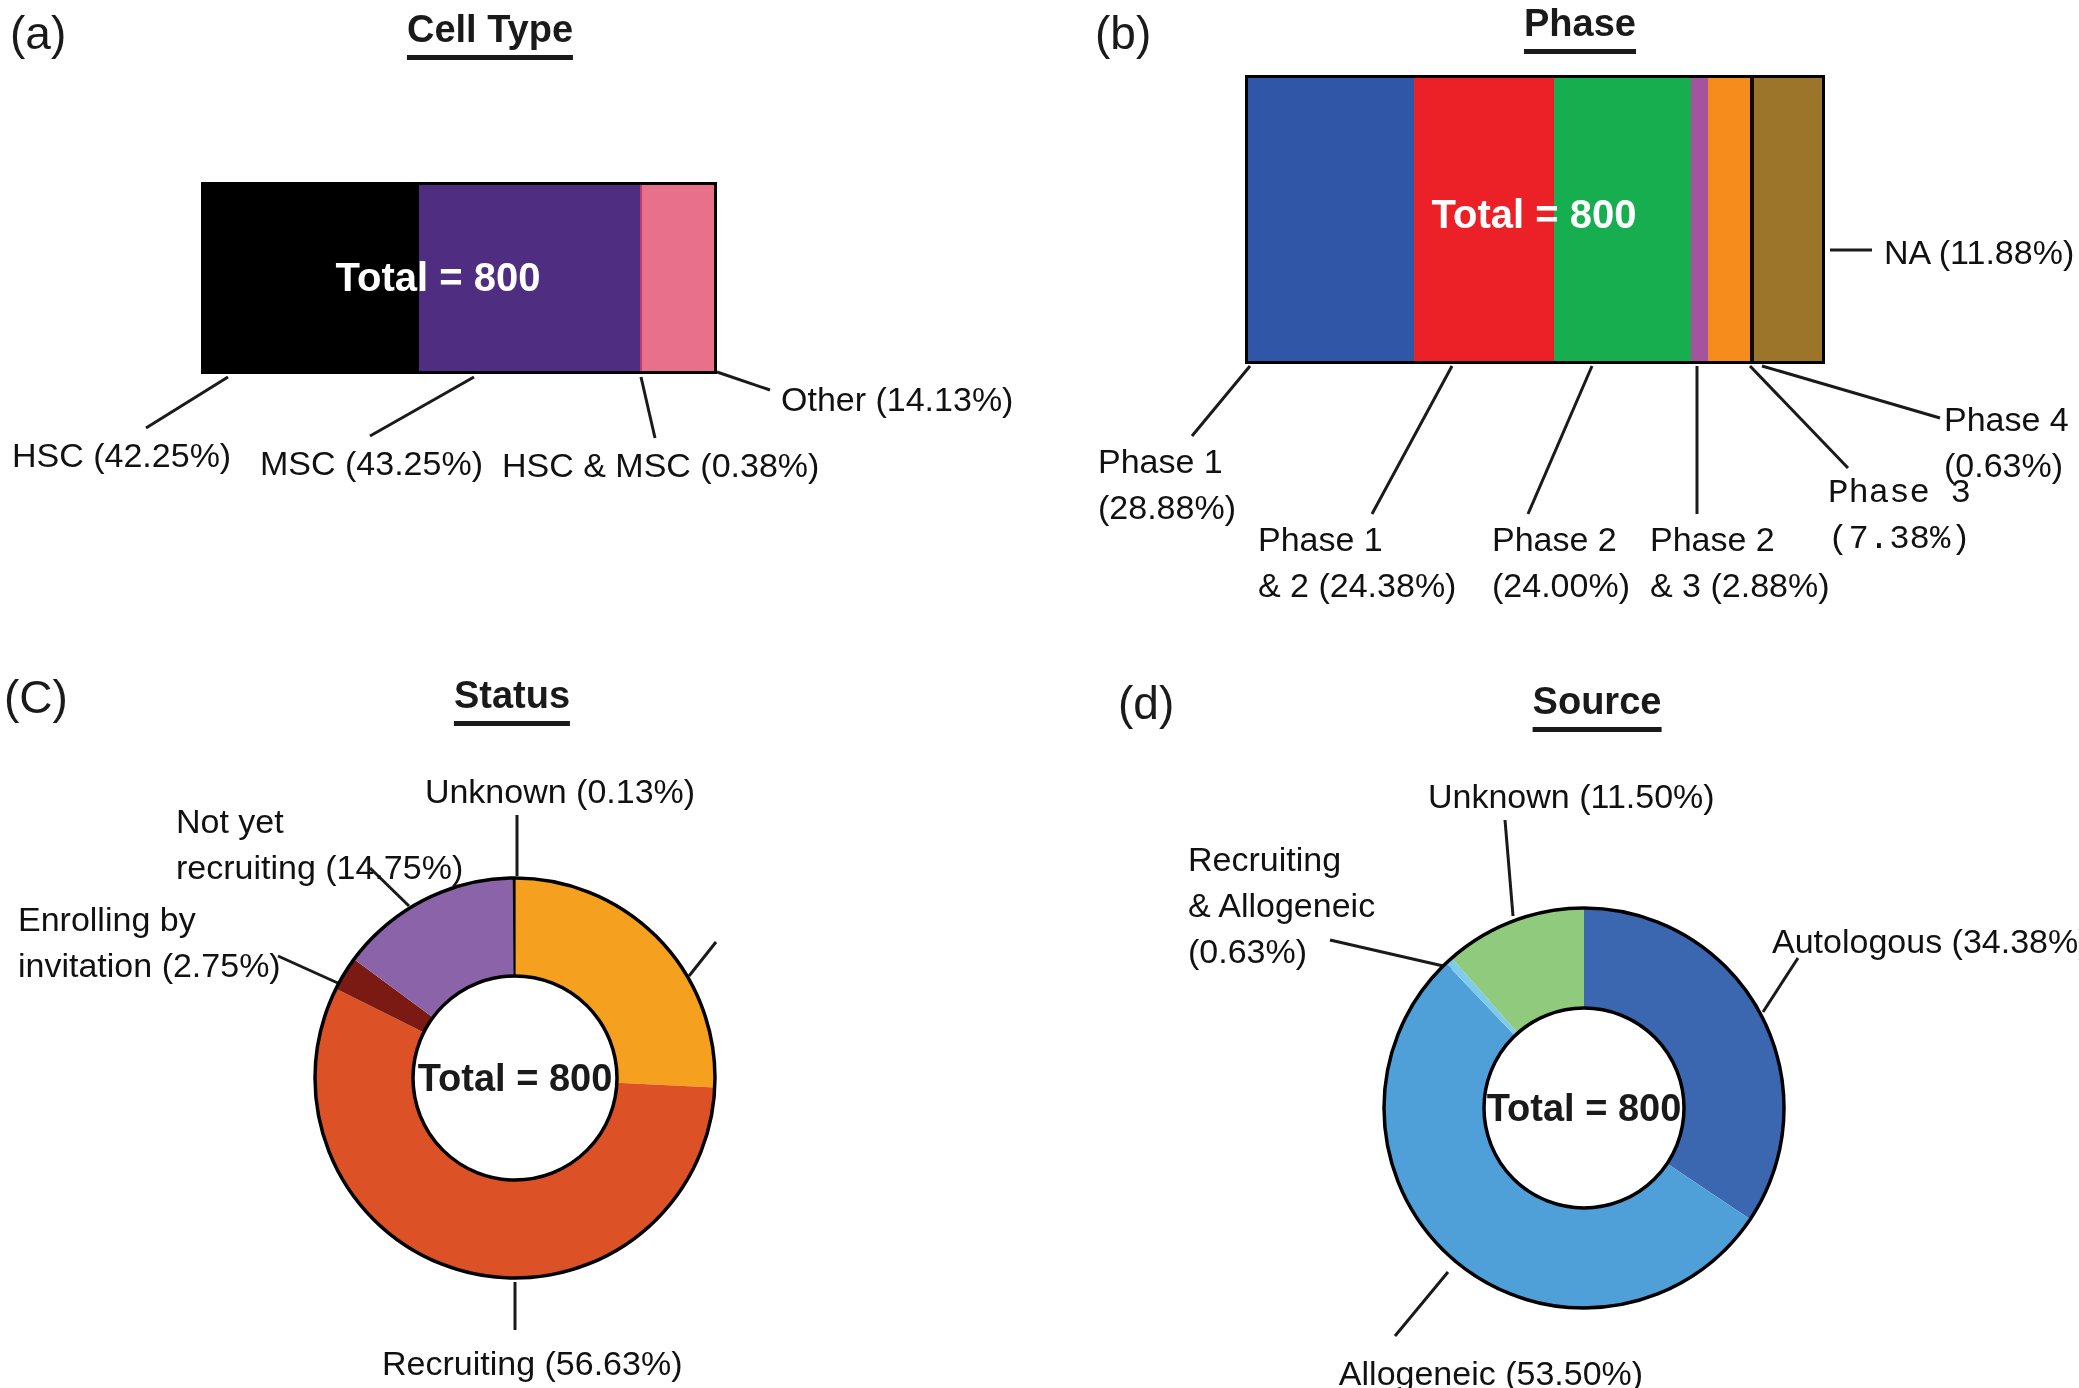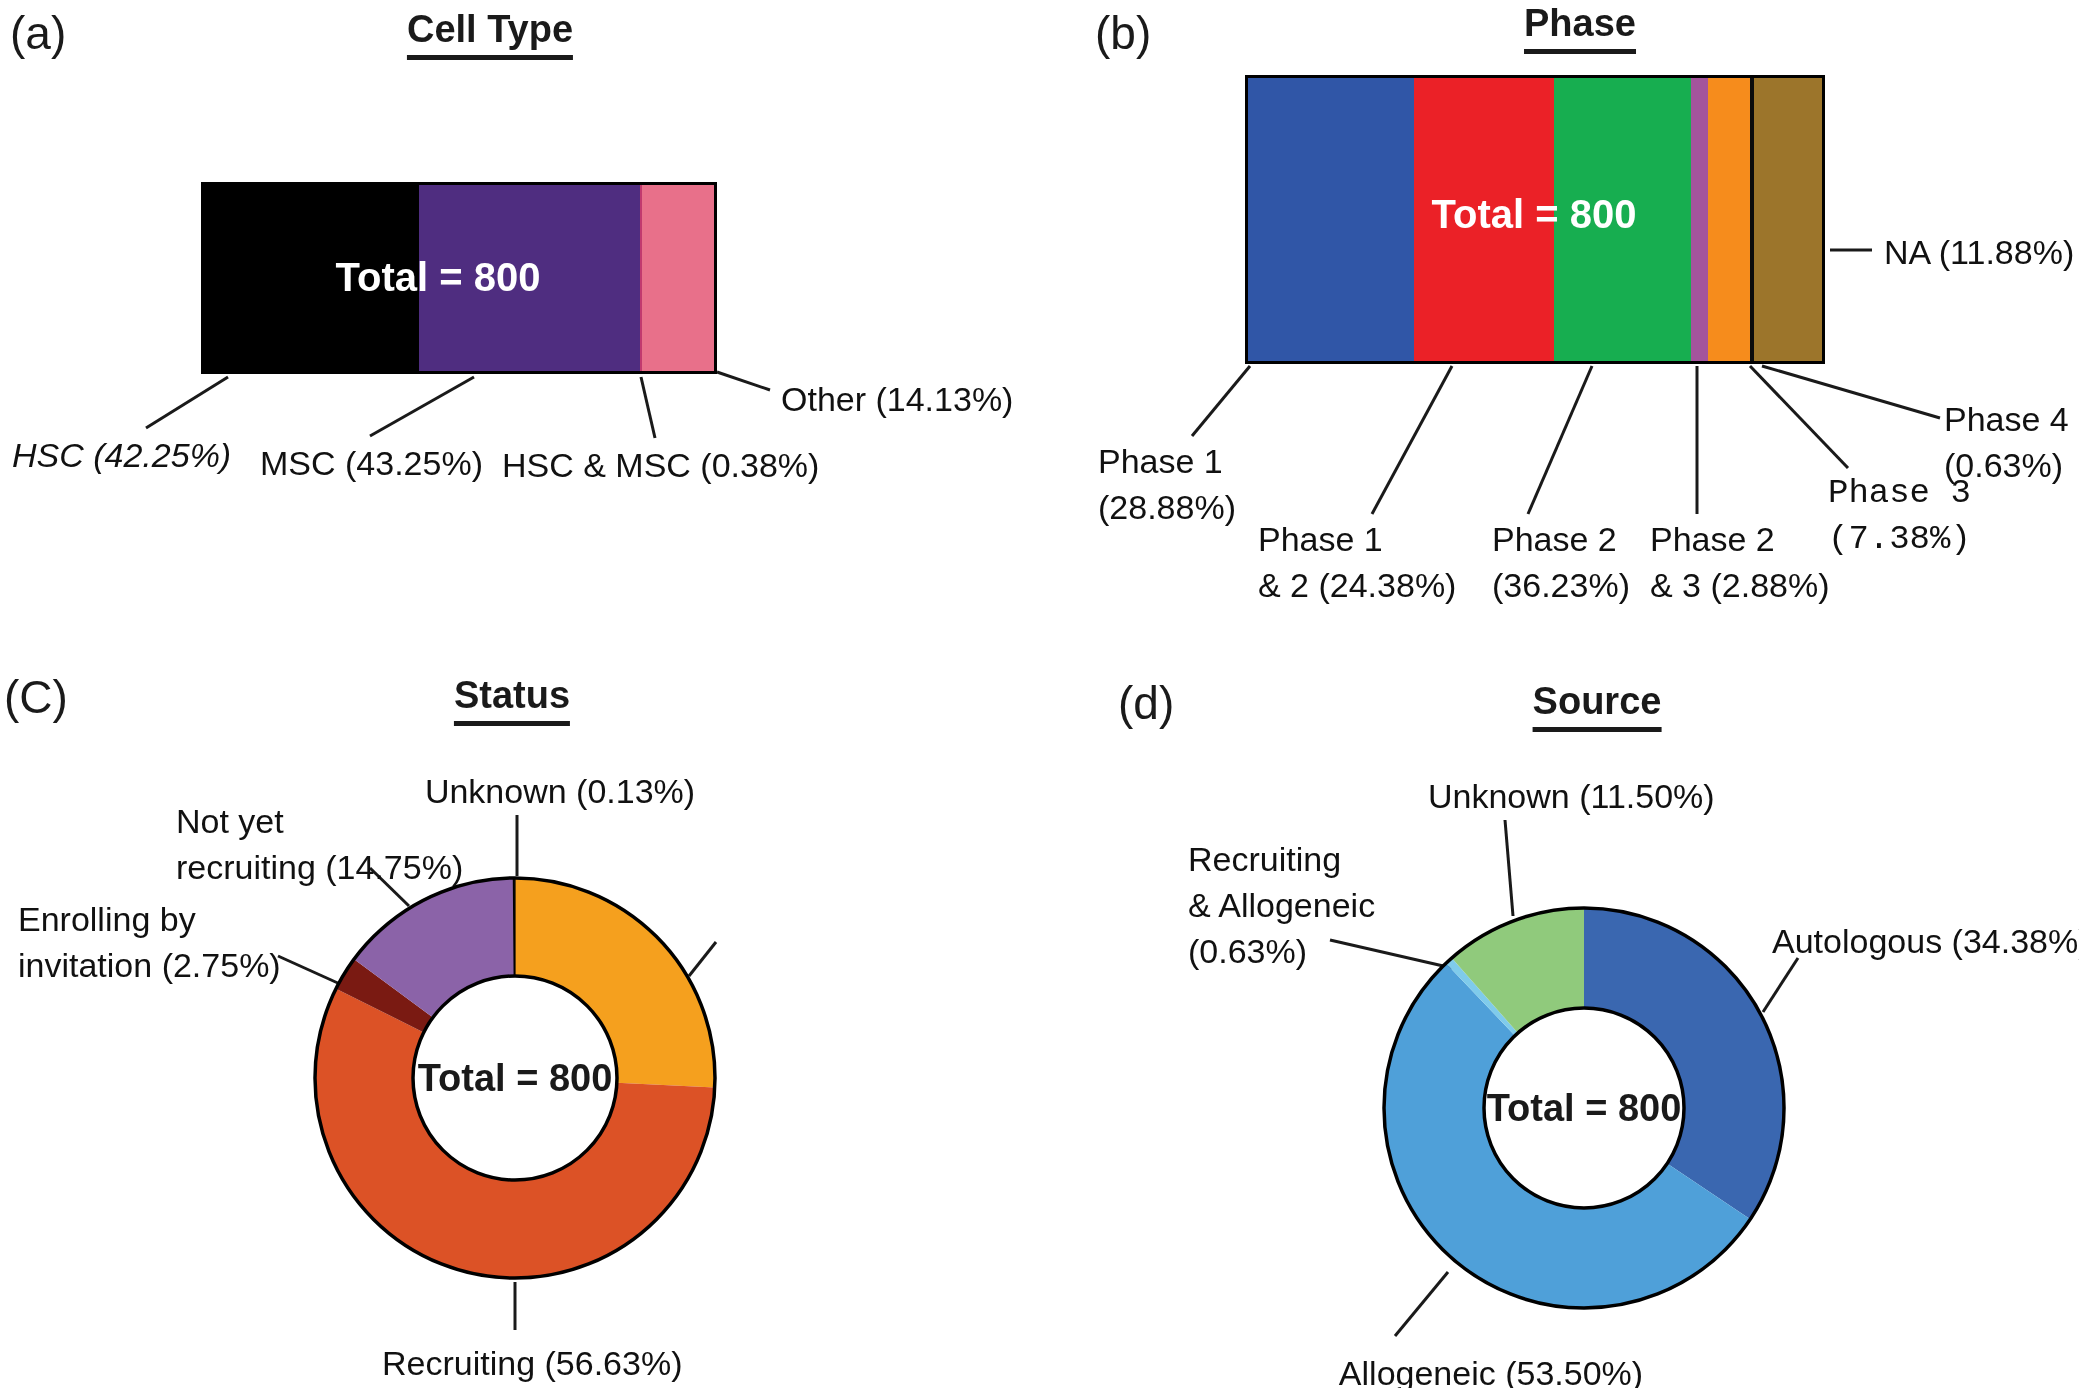--- a/index.html
+++ b/index.html
@@ -59,21 +59,21 @@
   <div class="panel-title" style="left:490px;top:8px;"><span class="u">Cell Type</span></div>
 
   <div class="bar" id="bar-a" style="left:201px;top:182px;width:516px;height:192px;">
       <div class="seg" style="width: 42.2458%; background: rgb(0, 0, 0);"></div>
       <div class="seg" style="width: 43.2457%; background: rgb(79, 45, 128);"></div>
       <div class="seg" style="width: 0.379962%; background: rgb(193, 58, 110);"></div>
       <div class="seg" style="width: 14.1286%; background: rgb(232, 112, 138);"></div>
     </div>
   <div class="bar-total" style="left:438px;top:277px;">Total = 800</div>
 
-  <div class="callout" style="left:12px;top:432px;font-style:italic;">
+  <div class="callout" style="left:12px;top:432px;">
       <div>HSC (42.25%)</div>
     </div>
   <div class="callout" style="left:260px;top:440px;">
       <div>MSC (43.25%)</div>
     </div>
   <div class="callout" style="left:502px;top:442px;">
       <div>HSC &amp; MSC (0.38%)</div>
     </div>
   <div class="callout" style="left:781px;top:376px;">
       <div>Other (14.13%)</div>
@@ -96,21 +96,21 @@
   <div class="callout" style="left:1098px;top:438px;">
     <div>Phase 1</div>
       <div>(28.88%)</div>
   </div>
   <div class="callout" style="left:1258px;top:516px;">
     <div>Phase 1</div>
       <div>&amp; 2 (24.38%)</div>
   </div>
   <div class="callout" style="left:1492px;top:516px;">
     <div>Phase 2</div>
-      <div>(36.23%)</div>
+      <div>(24.00%)</div>
   </div>
   <div class="callout" style="left:1650px;top:516px;">
     <div>Phase 2</div>
       <div>&amp; 3 (2.88%)</div>
   </div>
   <div class="callout" style="left:1828px;top:470px;font-family:Liberation Mono, monospace;">
     <div>Phase 3</div>
       <div>(7.38%)</div>
   </div>
   <div class="callout" style="left:1944px;top:396px;">

